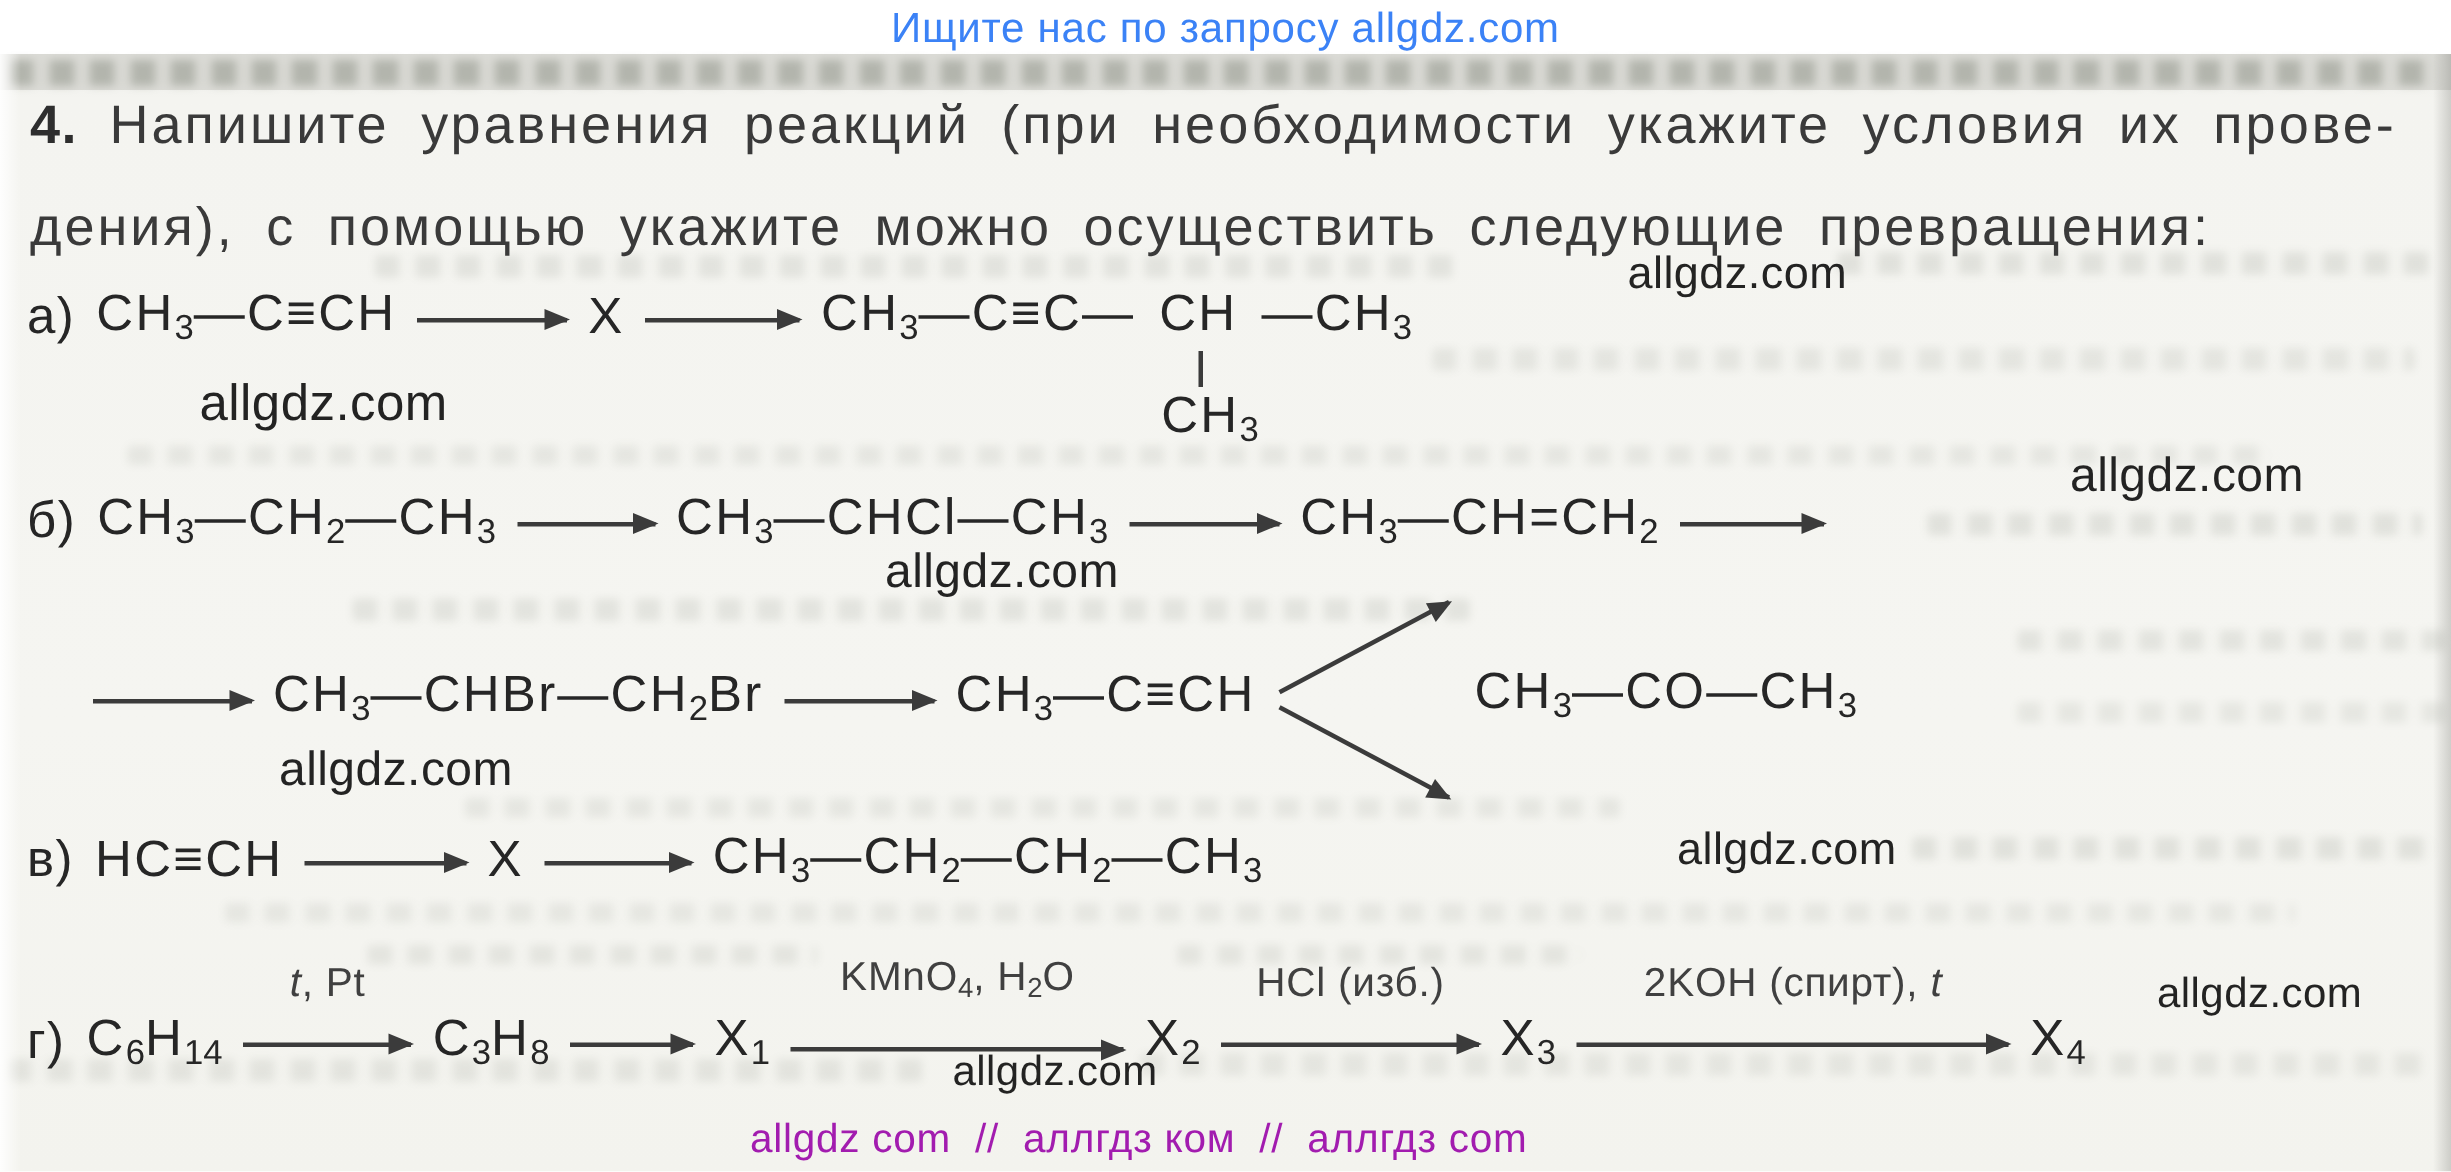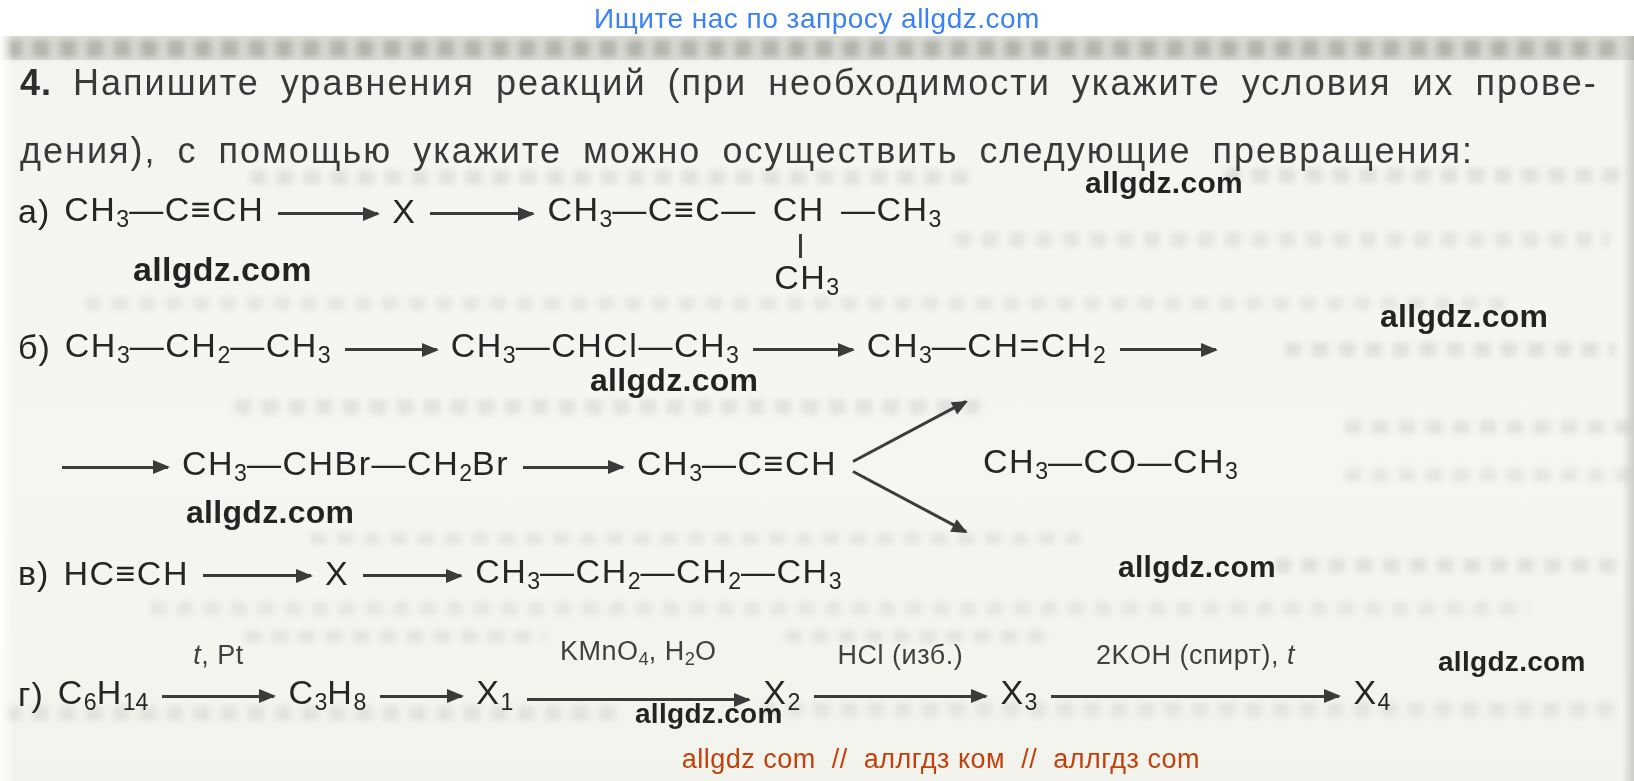--- a/index.html
+++ b/index.html
@@ -23,21 +23,21 @@
 
   .promo{
     position:absolute;top:3px;left:0;width:100%;text-align:center;
     font-size:28px;font-weight:500;letter-spacing:.5px;
   }
   .footer{
     position:absolute;top:744px;left:500px;width:700px;
     font-size:27px;font-weight:500;white-space:pre;letter-spacing:.5px;
   }
   .wm{
-    position:absolute;color:#181818;font-size:30px;font-weight:700;
+    position:absolute;color:#181818;font-size:30px;font-weight:400;
     letter-spacing:.3px;opacity:.95;
   }
   .task{
     position:absolute;left:20px;width:1600px;color:#3a3a3a;
     font-size:36px;letter-spacing:2px;word-spacing:9px;white-space:nowrap;
   }
   .task b{font-weight:700;color:#2e2e2e;letter-spacing:1px;}
 
   .row{
     position:absolute;display:flex;align-items:center;gap:14px;
@@ -194,13 +194,13 @@
 
 <span class="wm" style="left:133px;top:250px;font-size:34px">allgdz.com</span>
 <span class="wm" style="left:1085px;top:166px;font-size:30px">allgdz.com</span>
 <span class="wm" style="left:1380px;top:298px;font-size:32px">allgdz.com</span>
 <span class="wm" style="left:590px;top:362px;font-size:32px">allgdz.com</span>
 <span class="wm" style="left:186px;top:494px;font-size:32px">allgdz.com</span>
 <span class="wm" style="left:1118px;top:550px;font-size:30px">allgdz.com</span>
 <span class="wm" style="left:1438px;top:646px;font-size:28px">allgdz.com</span>
 <span class="wm" style="left:635px;top:698px;font-size:28px">allgdz.com</span>
 
-<div class="footer" style="color: #c2410c; text-align: right;">allgdz com  //  аллгдз ком  //  аллгдз com</div>
+<div class="footer" style="color: #a21caf;">allgdz com  //  аллгдз ком  //  аллгдз com</div>
 
 </body></html>

